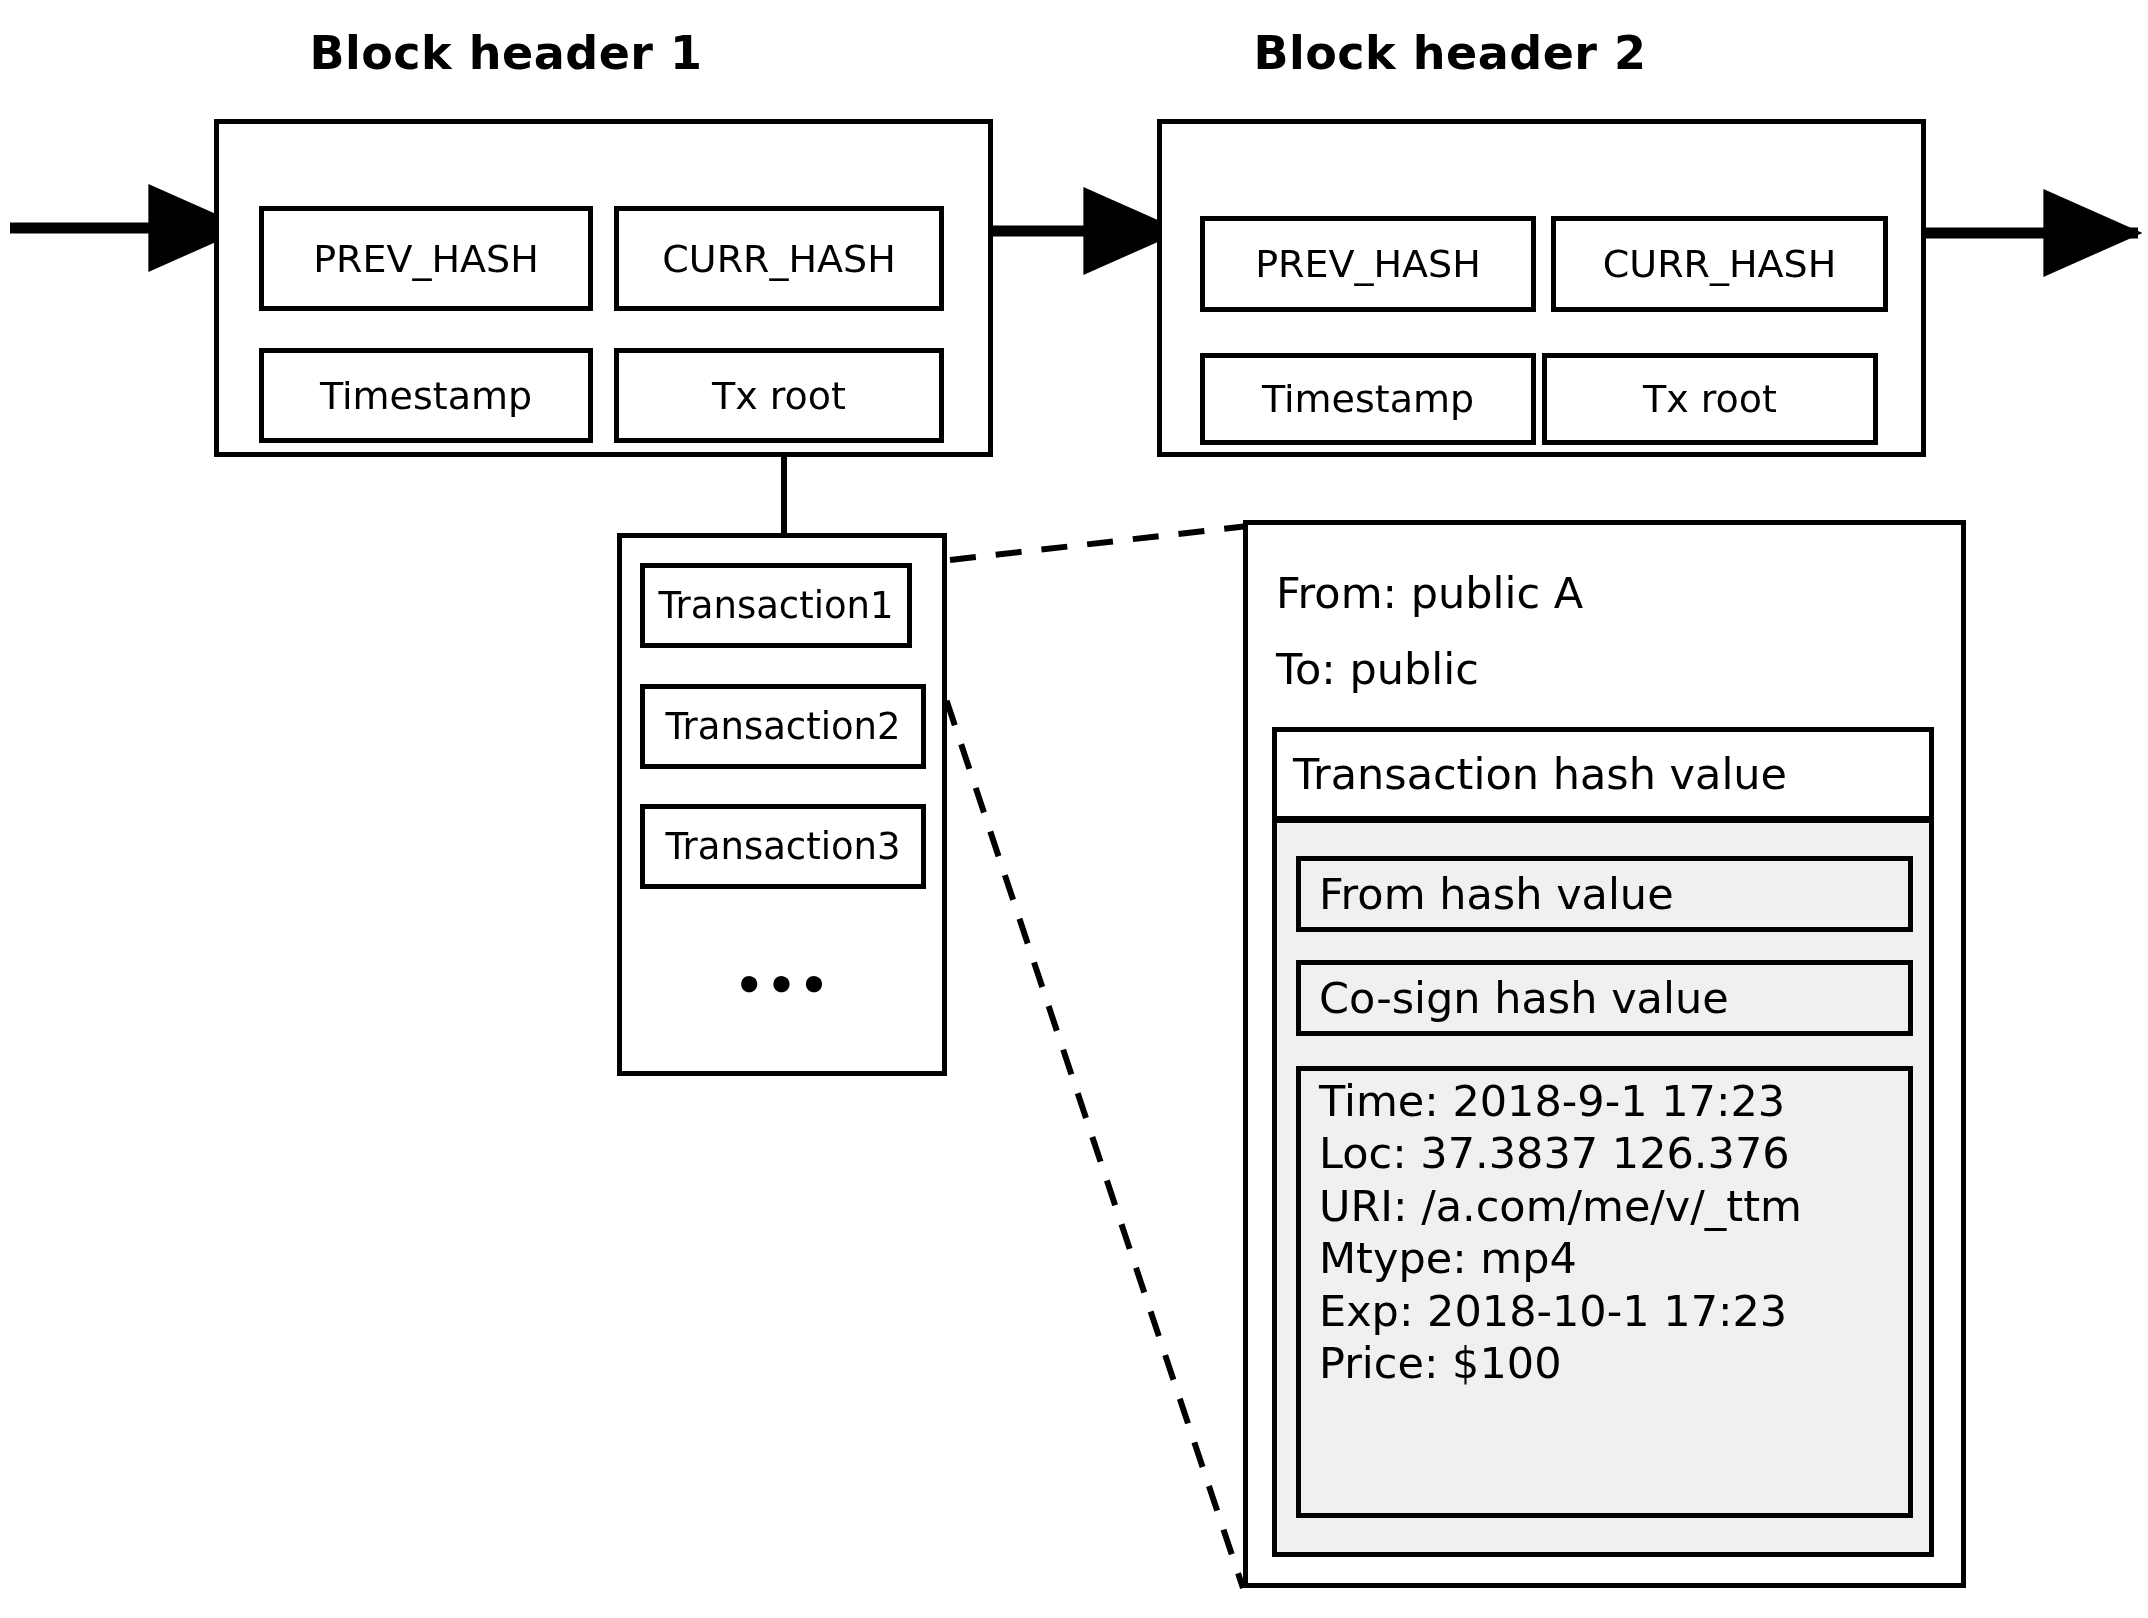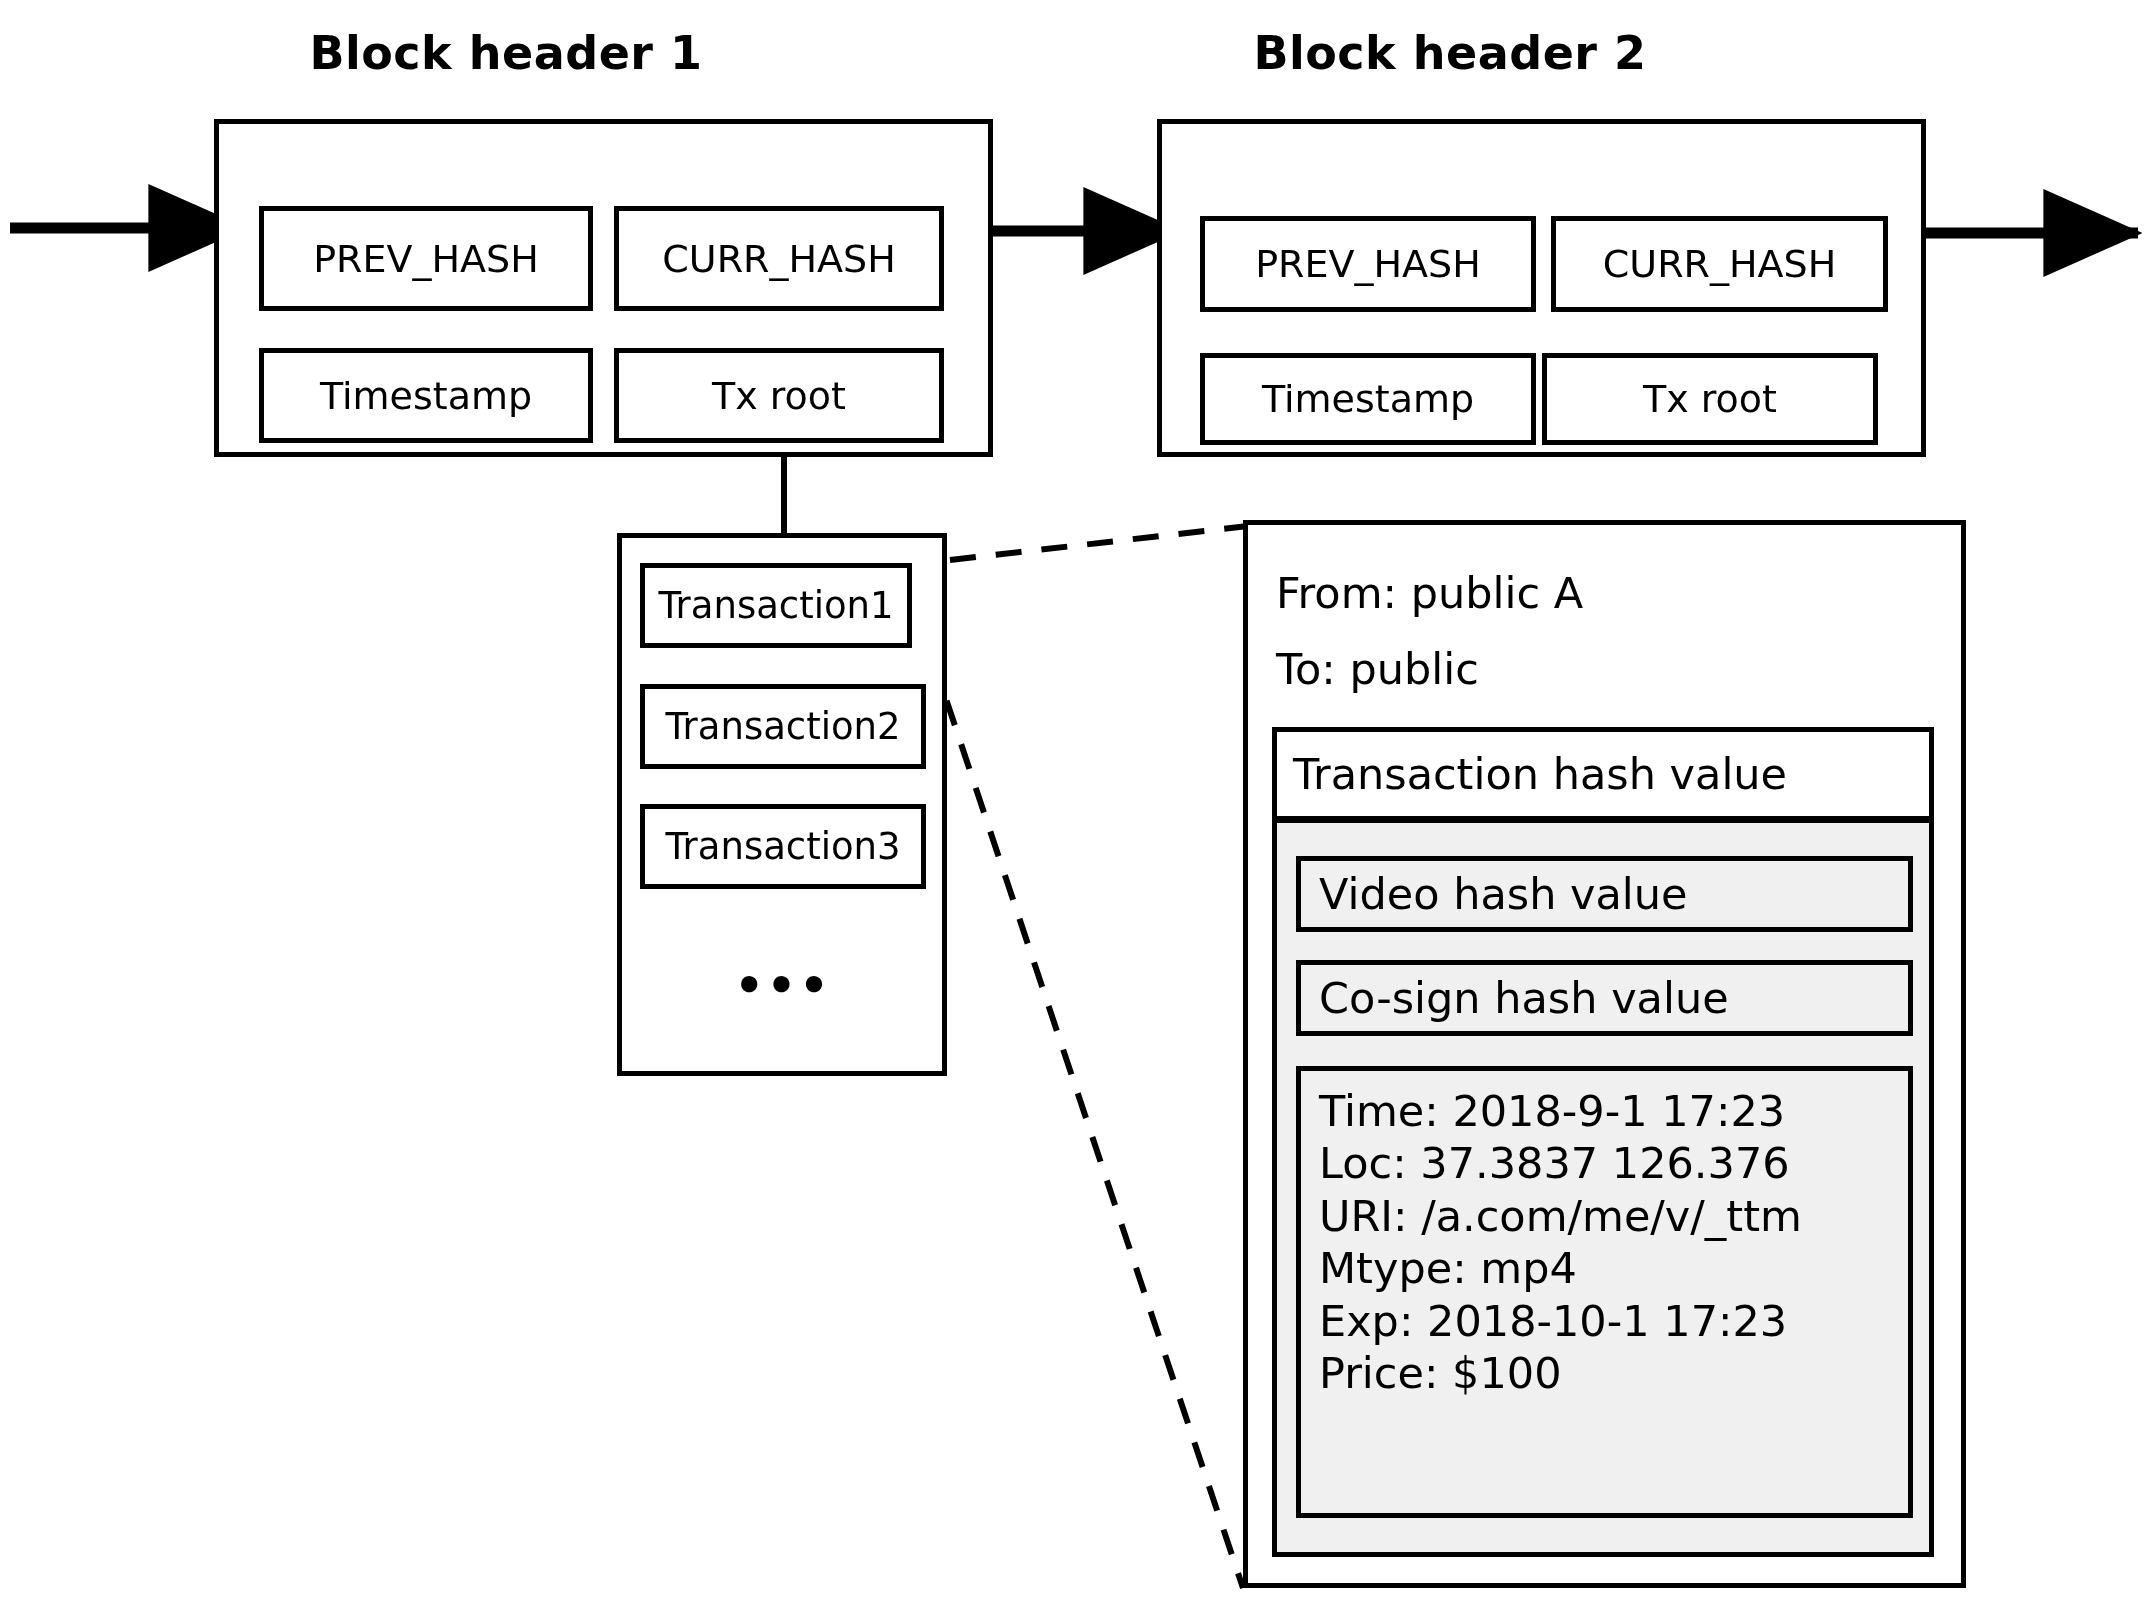--- a/index.html
+++ b/index.html
@@ -104,21 +104,21 @@
     display: flex;
     align-items: center;
     font-size: 43px;
     line-height: 1;
     white-space: nowrap;
     padding-left: 18px;
   }
   .meta-fields {
     border: 5px solid #000;
     background: #f0f0f0;
-    padding: 14px 0 14px 18px;
+    padding: 4px 0 14px 18px;
   }
   .meta-row {
     font-size: 43px;
     line-height: 1.22;
     white-space: nowrap;
   }
 
   
   #connectors {
     position: absolute;
@@ -190,21 +190,21 @@
   <div class="abs detail-panel" style="left:1243px; top:520px; width:723px; height:1068px;"></div>
 
   <div class="abs detail-line" style="left:1276px; top:572px;">From: public A</div>
 
   <div class="abs detail-line" style="left:1276px; top:648px;">To: public</div>
 
   <div class="abs detail-box" style="left:1272px; top:727px; width:662px; height:94px;">Transaction hash value</div>
 
   <div class="abs meta-group" style="left:1272px; top:818px; width:662px; height:739px;"></div>
 
-  <div class="abs meta-box" style="left:1296px; top:856px; width:617px; height:76px;">Video hash value</div>
+  <div class="abs meta-box" style="left:1296px; top:856px; width:617px; height:76px;">From hash value</div>
 
   <div class="abs meta-box" style="left:1296px; top:960px; width:617px; height:76px;">Co-sign hash value</div>
 
   <div class="abs meta-fields" style="left:1296px; top:1066px; width:617px; height:452px;">
     <div class="meta-row">Time: 2018-9-1 17:23</div>
     <div class="meta-row">Loc: 37.3837 126.376</div>
     <div class="meta-row">URI: /a.com/me/v/_ttm</div>
     <div class="meta-row">Mtype: mp4</div>
     <div class="meta-row">Exp: 2018-10-1 17:23</div>
     <div class="meta-row">Price: $100</div>

